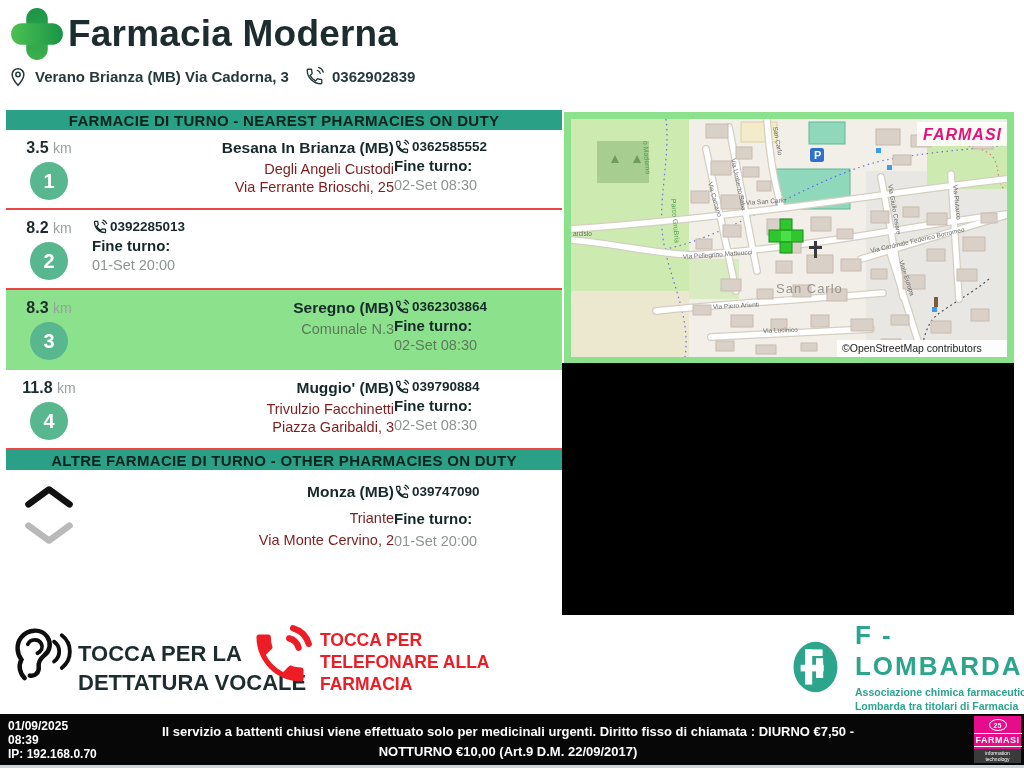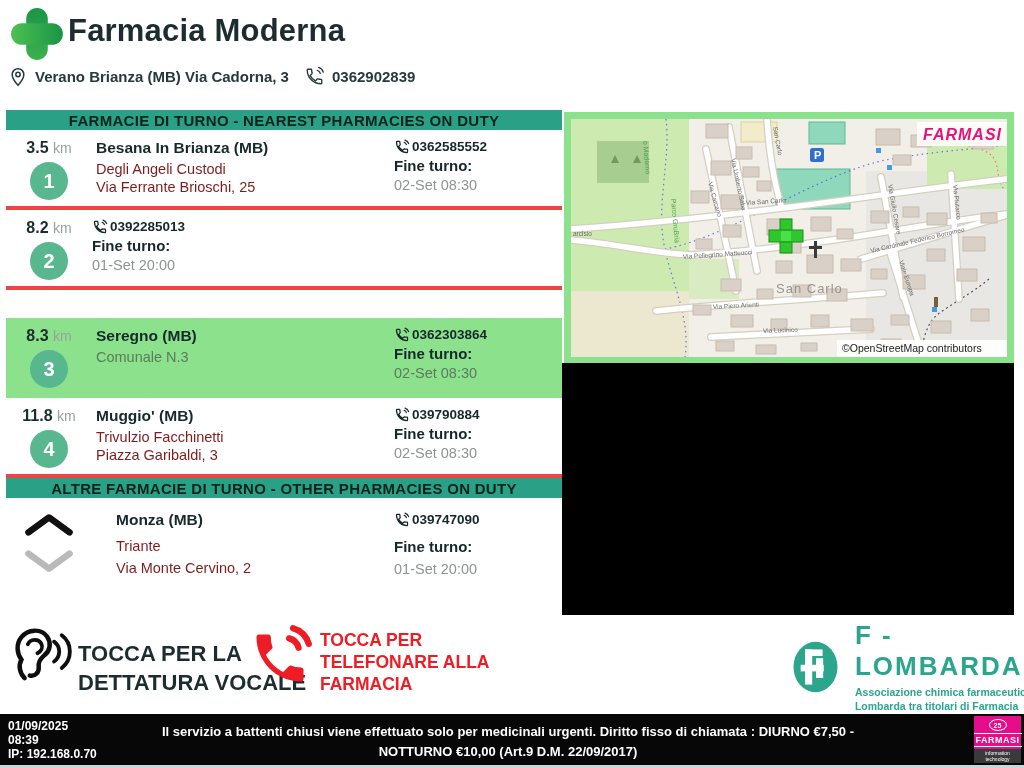--- a/index.html
+++ b/index.html
@@ -1,39 +1,39 @@
 <!DOCTYPE html>
 <html><head>
 <meta charset="utf-8">
 <style>
   html,body{margin:0;padding:0;background:#fff;}
   .page{position:relative;width:1024px;height:768px;background:#ffffff;
         font-family:"Liberation Sans",sans-serif;overflow:hidden;color:#17282a;}
 
   
   .logo-cross{position:absolute;left:10px;top:6px;width:54px;height:56px;}
-  .page-title{position:absolute;left:68px;top:13px;font-size:31px;font-weight:bold;color:#1d2c2e;letter-spacing:.2px;}
+  .page-title{position:absolute;left:68px;top:13px;font-size:37px;font-weight:bold;color:#1d2c2e;letter-spacing:.2px;}
   .addr-row{position:absolute;left:8px;top:66px;display:flex;align-items:center;gap:7px;
             font-size:15px;font-weight:bold;color:#26393c;}
   .addr-row .num{font-weight:bold;}
   .orari{position:absolute;right:10px;top:69px;font-size:15px;color:#55615f;}
   .orari b{color:#1d2c2e;}
 
   
   .left-panel{position:absolute;left:6px;top:110px;width:556px;}
   .panel-head{height:20px;background:#2aa187;color:#0a231d;font-weight:bold;font-size:15px;
               display:flex;align-items:center;justify-content:center;letter-spacing:.3px;}
-  .ph-row{display:flex;height:80px;border-bottom:4px solid #ef4444;background:#fff;box-sizing:border-box;padding-top:9px;}
-  .ph-row.hl{background:#8ce28c;border-bottom:none;margin-top:28px;}
+  .ph-row{display:flex;height:80px;border-bottom:2px solid #ef4444;background:#fff;box-sizing:border-box;padding-top:9px;}
+  .ph-row.hl{background:#8ce28c;border-bottom:none;}
   .col-dist{width:86px;text-align:center;flex:0 0 86px;}
   .dist{font-size:16px;font-weight:bold;color:#1d2c2e;}
   .dist .unit{font-weight:normal;color:#97a09e;font-size:14px;}
   .badge{width:38px;height:38px;border-radius:50%;background:#58b78f;color:#fff;font-size:20px;font-weight:bold;
          display:flex;align-items:center;justify-content:center;margin:5px auto 0;}
-  .col-main{flex:1;padding-left:4px;line-height:1.22;}
+  .col-main{flex:1;padding-left:4px;line-height:1.22;text-align:right;}
   .ph-city{font-size:15.5px;font-weight:bold;color:#16292b;margin-bottom:3px;}
   .ph-sub{font-size:14.5px;color:#7f1d1d;}
   .ph-row.hl .ph-sub{color:#5d7a5d;}
   .col-right{width:168px;flex:0 0 168px;line-height:1.25;}
   .ph-phone{display:flex;align-items:center;gap:2px;font-size:13.5px;font-weight:bold;color:#17282a;}
   .fine-label{font-size:15px;font-weight:bold;color:#17282a;margin-top:1px;}
   .fine-val{font-size:14.5px;color:#8e9492;}
   .ph-row.hl .fine-val{color:#5d7a5d;}
 
   .other-row{display:flex;min-height:92px;background:#fff;padding-top:10px;box-sizing:border-box;}

